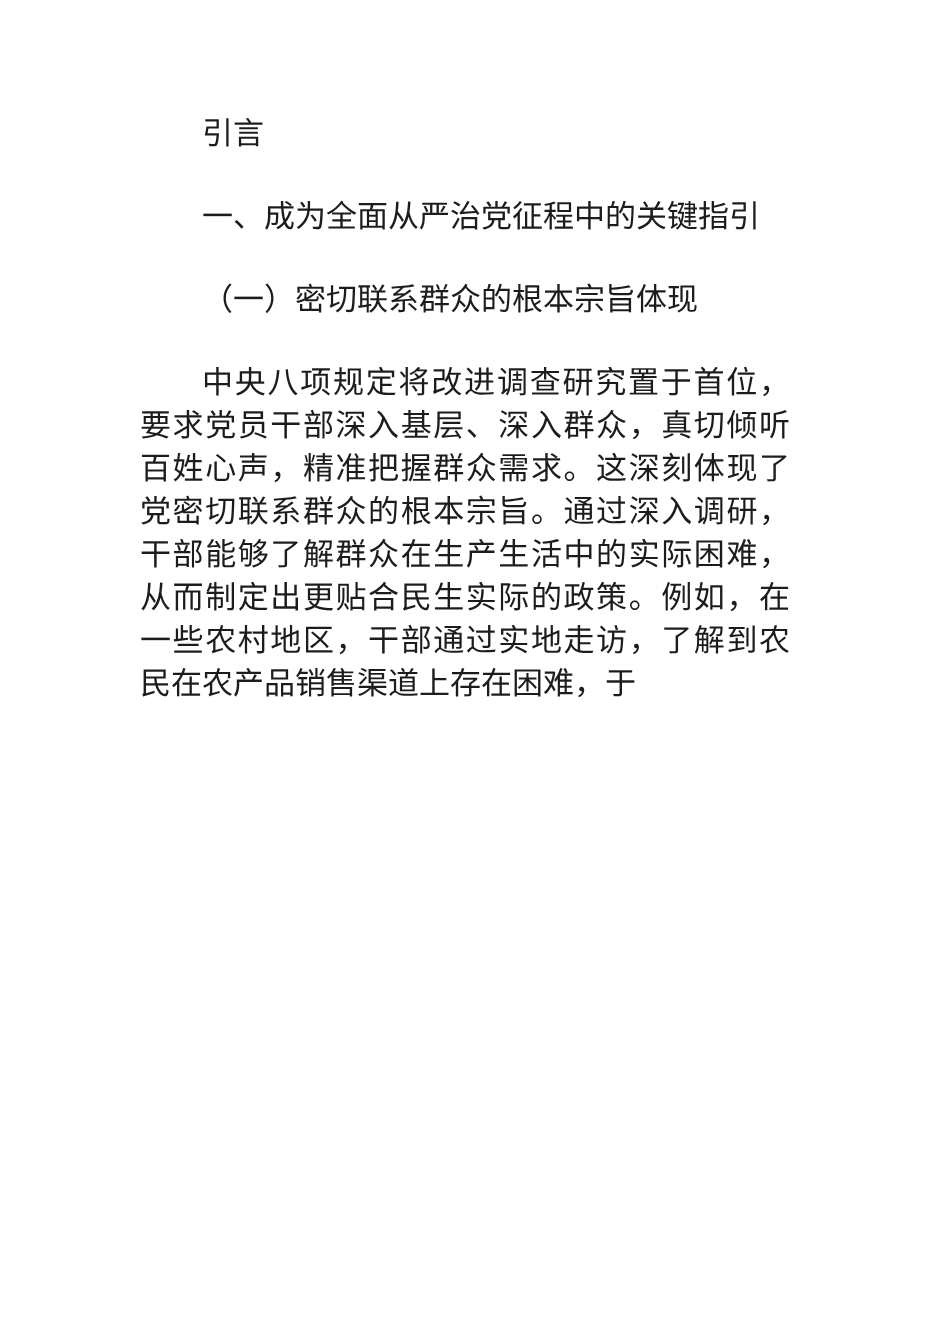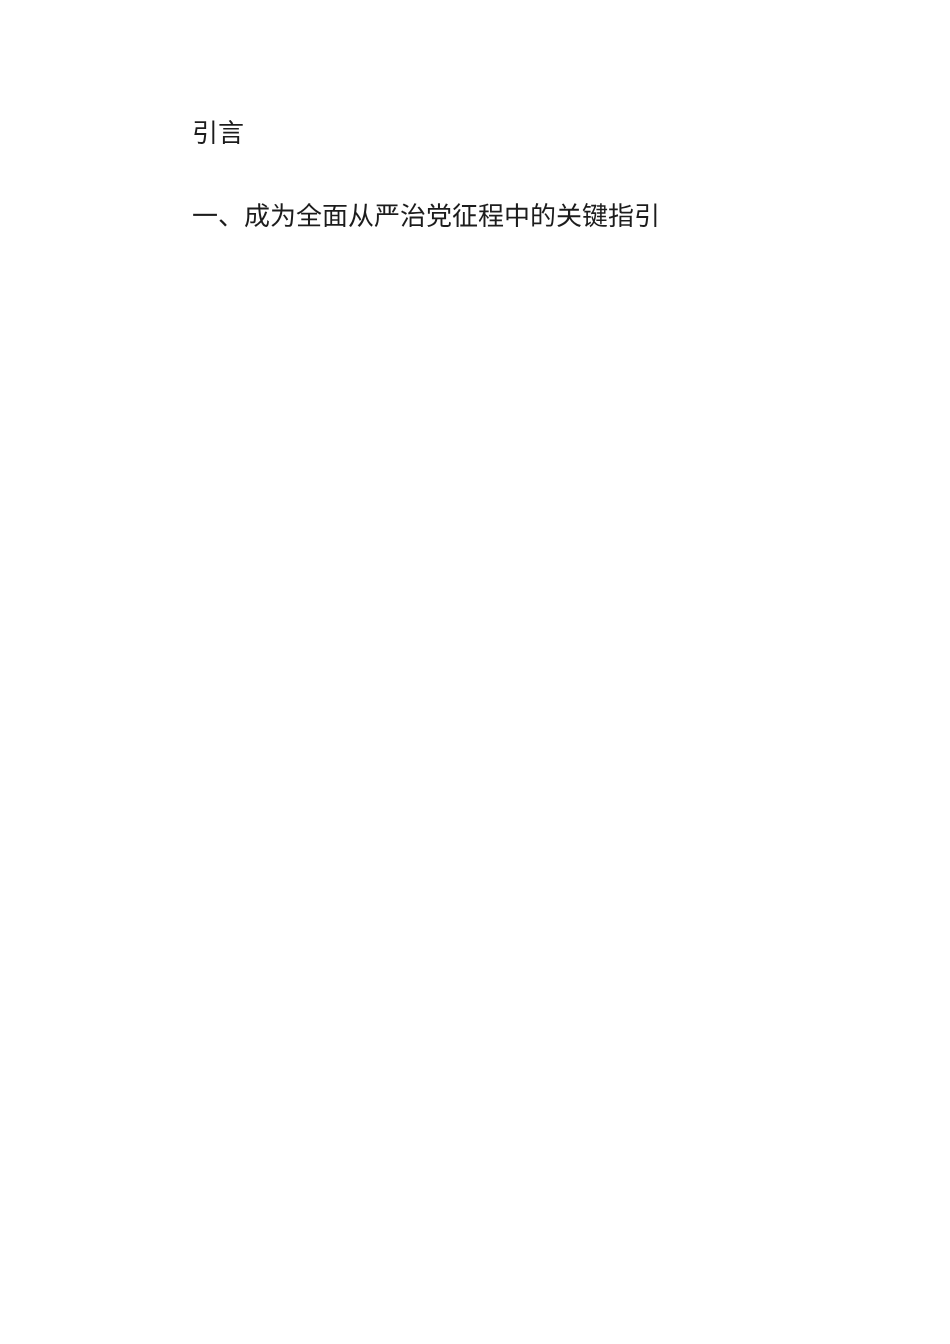--- a/index.html
+++ b/index.html
@@ -24,21 +24,21 @@
     font-size: 26px;
     line-height: 46px;
     color: #4f5055;
     text-align: center;
     font-weight: 400;
     margin: 0 0 40px 0;
     letter-spacing: 0.5px;
     white-space: nowrap;
   }
   .block {
-    font-size: 26px;
+    font-size: 31px;
     line-height: 43px;
     color: #1c1c1c;
     font-weight: 400;
     margin: 0 0 40px 0;
     text-align: justify;
     text-indent: 2em;
     word-break: break-all;
     line-break: strict;
   }
   .heading {
@@ -51,14 +51,16 @@
 </head>
 <body>
 
 <div class="page">
 
   <div class="block heading">引言</div>
 
 
   <div class="block heading heading-l1">一、成为全面从严治党征程中的关键指引</div>
 
+  <div class="block heading">（一）密切联系群众的根本宗旨体现</div>
 
+  <div class="block paragraph">中央八项规定将改进调查研究置于首位，要求党员干部深入基层、深入群众，真切倾听百姓心声，精准把握群众需求。这深刻体现了党密切联系群众的根本宗旨。通过深入调研，干部能够了解群众在生产生活中的实际困难，从而制定出更贴合民生实际的政策。例如，在一些农村地区，干部通过实地走访，了解到农民在农产品销售渠道上存在困难，于</div>
 </div>
 
 </body></html>

